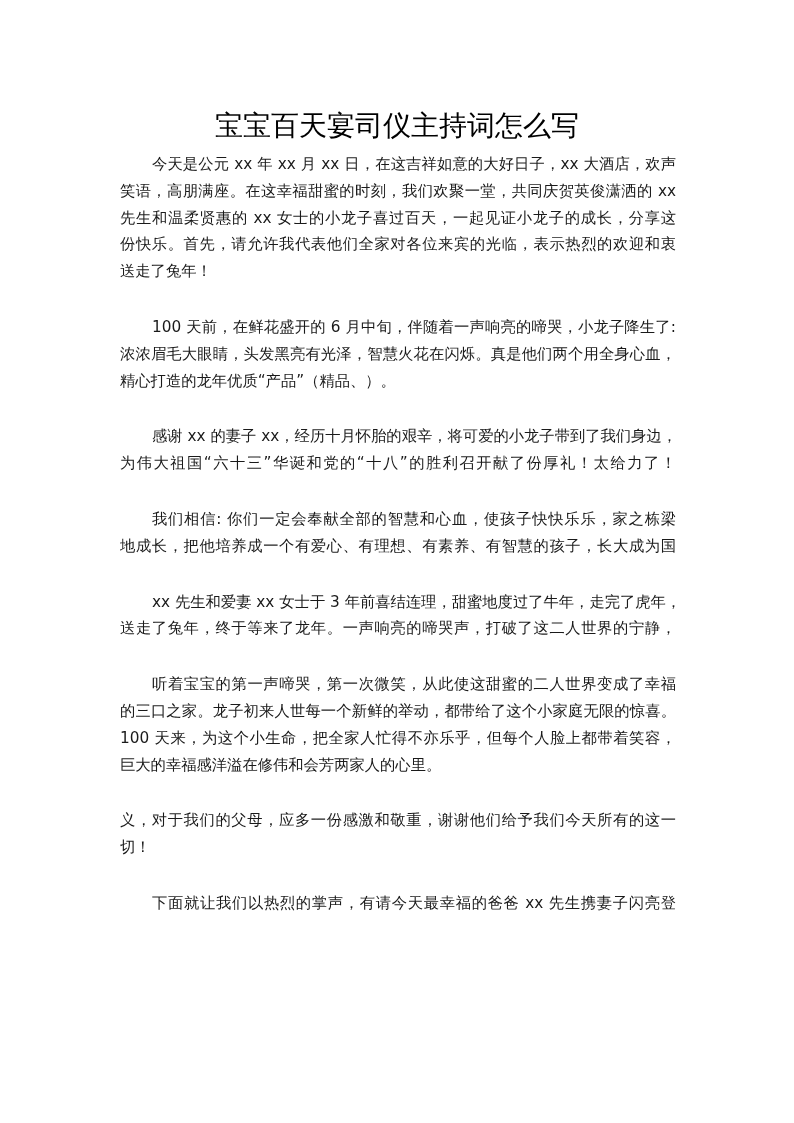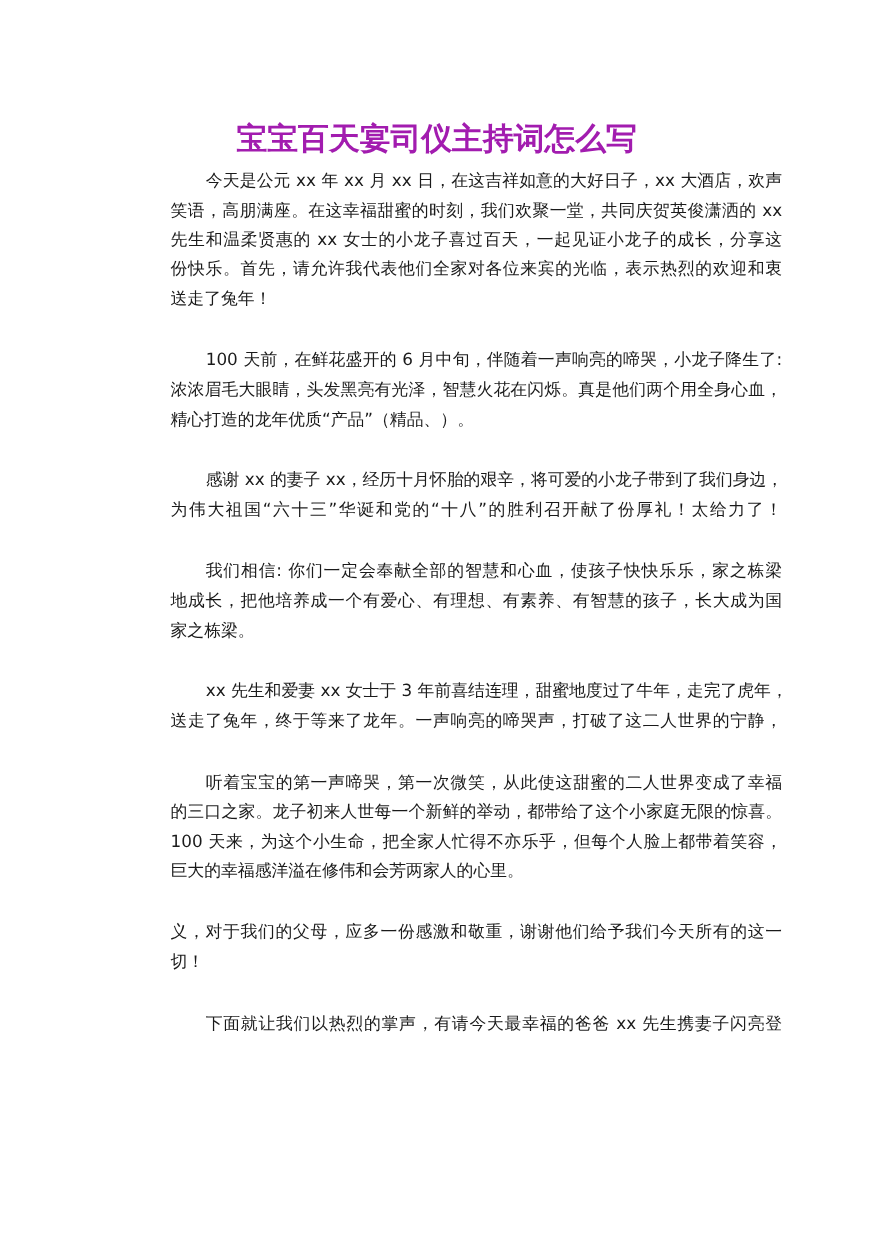--- a/index.html
+++ b/index.html
@@ -22,32 +22,31 @@
       height: 1123px;
       background: #ffffff;
     }
     .title {
       position: absolute;
       left: 0;
       top: 107px;
       width: 794px;
       text-align: center;
       font-size: 28px;
-      font-weight: bold;
+      font-weight: normal;
       line-height: 38px;
       letter-spacing: 0px;
-      color: #a21caf;
+      color: #000000;
       margin: 0;
     }
     .body-text {
       position: absolute;
       left: 120px;
       top: 151px;
       width: 556px;
-      margin-left: 35px;
     }
     .para {
       margin: 0 0 29px 0;
     }
     .line {
       display: block;
       font-size: 15.3px;
       line-height: 26.8px;
       height: 26.8px;
       white-space: nowrap;
@@ -86,21 +85,20 @@
     </p>
 
     <p class="para">
       <span class="line first">感谢 xx 的妻子 xx，经历十月怀胎的艰辛，将可爱的小龙子带到了我们身边，</span>
       <span class="line">为伟大祖国“六十三”华诞和党的“十八”的胜利召开献了份厚礼！太给力了！</span>
     </p>
 
     <p class="para">
       <span class="line first">我们相信: 你们一定会奉献全部的智慧和心血，使孩子快快乐乐，家之栋梁</span>
       <span class="line">地成长，把他培养成一个有爱心、有理想、有素养、有智慧的孩子，长大成为国</span>
-      <span class="line last">家之栋梁。</span>
     </p>
 
     <p class="para">
       <span class="line first">xx 先生和爱妻 xx 女士于 3 年前喜结连理，甜蜜地度过了牛年，走完了虎年，</span>
       <span class="line">送走了兔年，终于等来了龙年。一声响亮的啼哭声，打破了这二人世界的宁静，</span>
     </p>
 
     <p class="para">
       <span class="line first">听着宝宝的第一声啼哭，第一次微笑，从此使这甜蜜的二人世界变成了幸福</span>
       <span class="line">的三口之家。龙子初来人世每一个新鲜的举动，都带给了这个小家庭无限的惊喜。</span>

